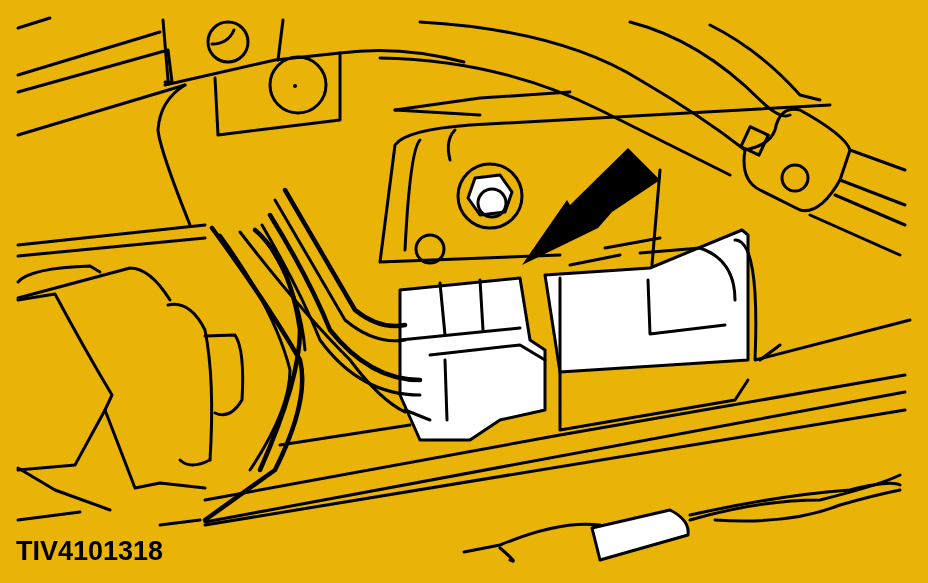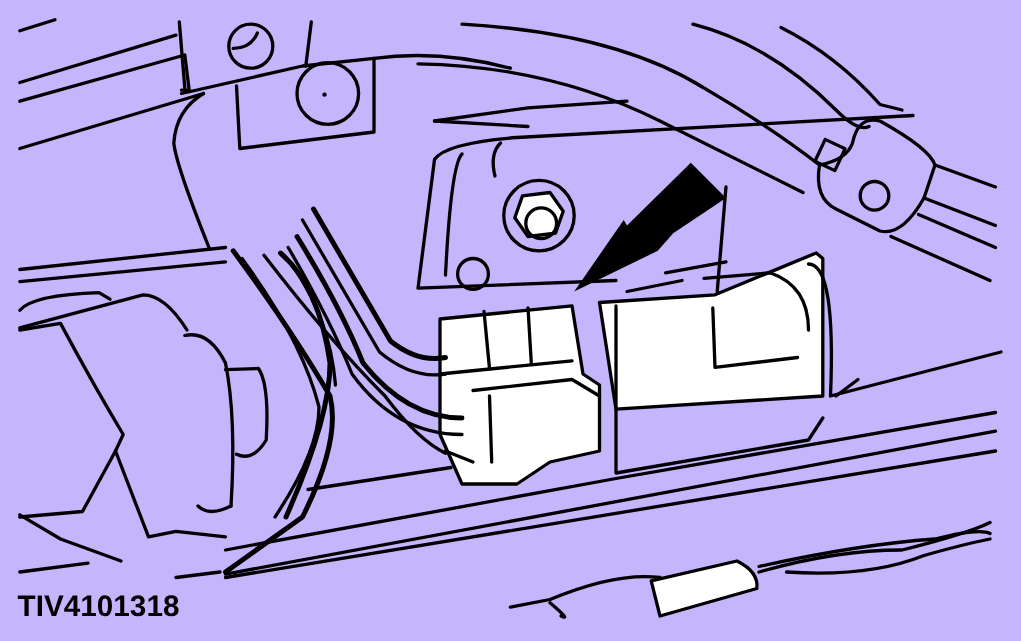--- a/index.html
+++ b/index.html
@@ -1,16 +1,16 @@
 <!DOCTYPE html>
 <html><head>
 <meta charset="utf-8">
 <style>
   html, body { margin: 0; padding: 0; background: #ffffff; }
-  .canvas { position: relative; width: 928px; height: 583px; background: #c4b5fd; overflow: hidden; }
+  .canvas { position: relative; width: 928px; height: 583px; background: #eab308; overflow: hidden; }
   svg.art { position: absolute; left: 0; top: 0; width: 928px; height: 583px; }
   .ln { fill: none; stroke: #000; stroke-width: 3; stroke-linecap: round; stroke-linejoin: round; }
   .thick { stroke-width: 4.5; }
   .fillw { fill: #fff; stroke: #000; stroke-width: 3; stroke-linejoin: round; }
   .caption {
     position: absolute; left: 16px; top: 538px;
     font-family: "Liberation Sans", sans-serif; font-weight: bold;
     font-size: 27px; letter-spacing: 0px; color: #000; line-height: 1;
   }
 </style>

